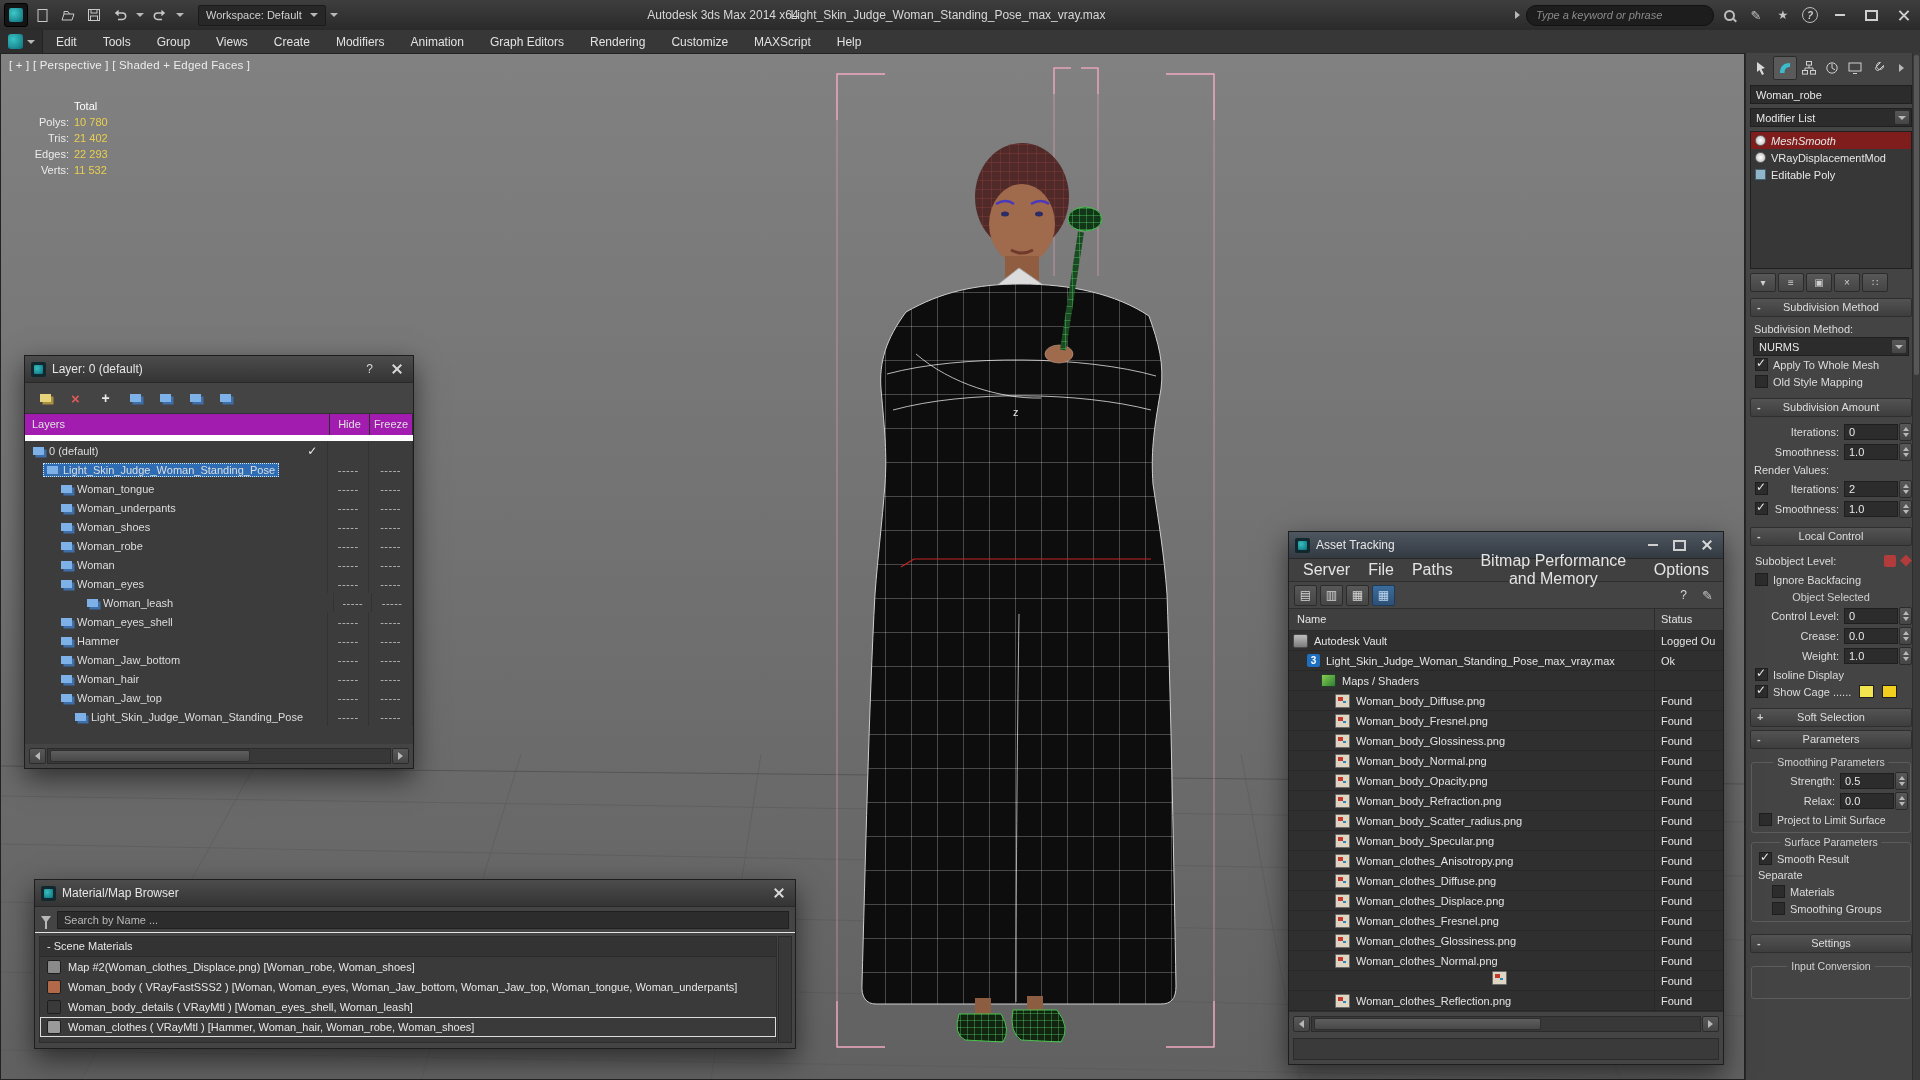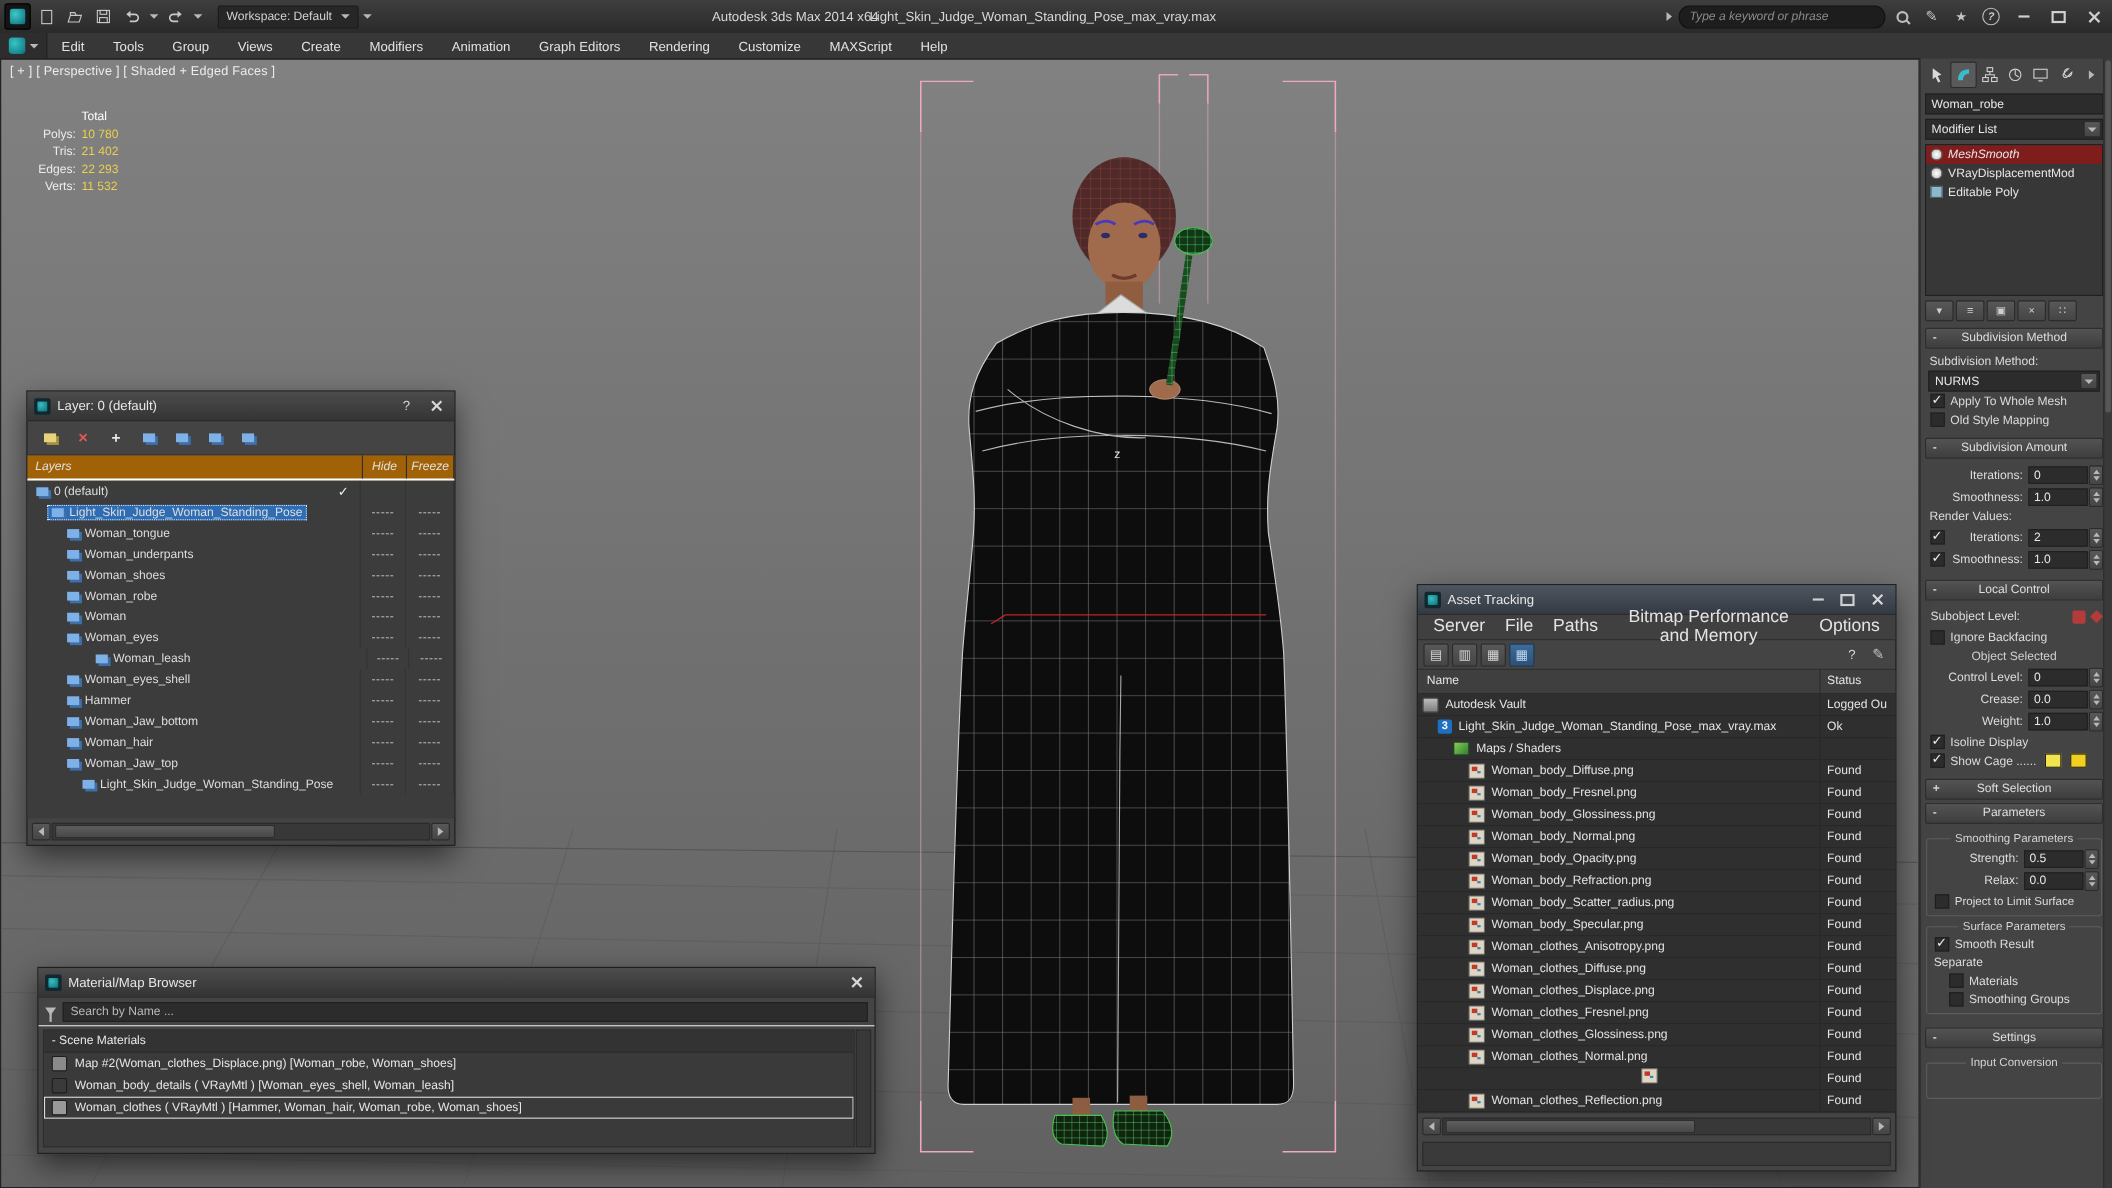--- a/index.html
+++ b/index.html
@@ -64,21 +64,21 @@
   .g-close::before,.g-close::after{content:"";position:absolute;left:4px;top:-1px;width:2px;height:12px;background:#d8d8d8;}
   .g-close::before{transform:rotate(45deg);} .g-close::after{transform:rotate(-45deg);}
   
   .layer-dlg{left:24px;top:355px;width:390px;height:414px;display:flex;flex-direction:column;}
   .layer-toolbar{height:30px;display:flex;align-items:center;gap:7px;padding:0 9px;border-bottom:1px solid #323232;}
   .ltb{width:23px;height:20px;display:flex;align-items:center;justify-content:center;}
   .i-sheets{width:11px;height:8px;background:#7db1e8;box-shadow:2.5px 2.5px 0 0 #3f6fa8;}
   .i-sheets.y{background:#e8d37d;box-shadow:2.5px 2.5px 0 0 #a8903f;}
   .i-x::before{content:"\00D7";color:#e05a5a;font-weight:bold;font-size:15px;}
   .i-plus::before{content:"+";color:#e8e8e8;font-weight:bold;font-size:14px;}
-  .layer-head{height:21px;display:flex;background:#a16207;border-bottom:2px solid #ffffff;color:#e0e0e0;font-style:italic;}
+  .layer-head{height:21px;display:flex;background:#a21caf;border-bottom:6px solid #ffffff;color:#e0e0e0;}
   .lh-name{width:304px;padding-left:7px;line-height:21px;border-right:1px solid #2d2d2d;}
   .lh-hide{width:40px;text-align:center;line-height:21px;border-right:1px solid #2d2d2d;}
   .lh-freeze{width:43px;text-align:center;line-height:21px;border-right:1px solid #2d2d2d;}
   .layer-list{flex:1;background:#3c3c3c;overflow:hidden;}
   .lrow{display:flex;height:19px;align-items:stretch;}
   .lname{width:304px;display:flex;align-items:center;border-right:1px solid #333;overflow:hidden;white-space:nowrap;box-sizing:border-box;}
   .lname-in{display:inline-flex;align-items:center;gap:5px;padding:1px 4px;}
   .lrow.selected .lname-in{background:var(--selection-blue,#2e6db4);outline:1px dotted #cfe4ff;outline-offset:-1px;}
   .lcheck{margin-left:auto;padding-right:10px;}
   .lcheck.on::after{content:"\2713";color:#ececec;font-size:12px;}
@@ -918,20 +918,24 @@
     </div>
     <div class="mat-list">
       <div class="mat-group">- Scene Materials</div>
       <div>
 
       <div class="mat-row">
             <span class="mat-ico" style="background-color: rgb(138, 138, 138);"></span>
             <span>Map #2(Woman_clothes_Displace.png) [Woman_robe, Woman_shoes]</span>
           </div>
           <div class="mat-row">
+            <span class="mat-ico" style="background-color: rgb(176, 106, 74);"></span>
+            <span>Woman_body ( VRayFastSSS2 ) [Woman, Woman_eyes, Woman_Jaw_bottom, Woman_Jaw_top, Woman_tongue, Woman_underpants]</span>
+          </div>
+          <div class="mat-row">
             <span class="mat-ico" style="background-color: rgb(58, 58, 58);"></span>
             <span>Woman_body_details ( VRayMtl ) [Woman_eyes_shell, Woman_leash]</span>
           </div>
           <div class="mat-row selected">
             <span class="mat-ico" style="background-color: rgb(154, 154, 154);"></span>
             <span>Woman_clothes ( VRayMtl ) [Hammer, Woman_hair, Woman_robe, Woman_shoes]</span>
           </div>
         </div>
     </div>
     <div class="mat-vscroll"></div>

